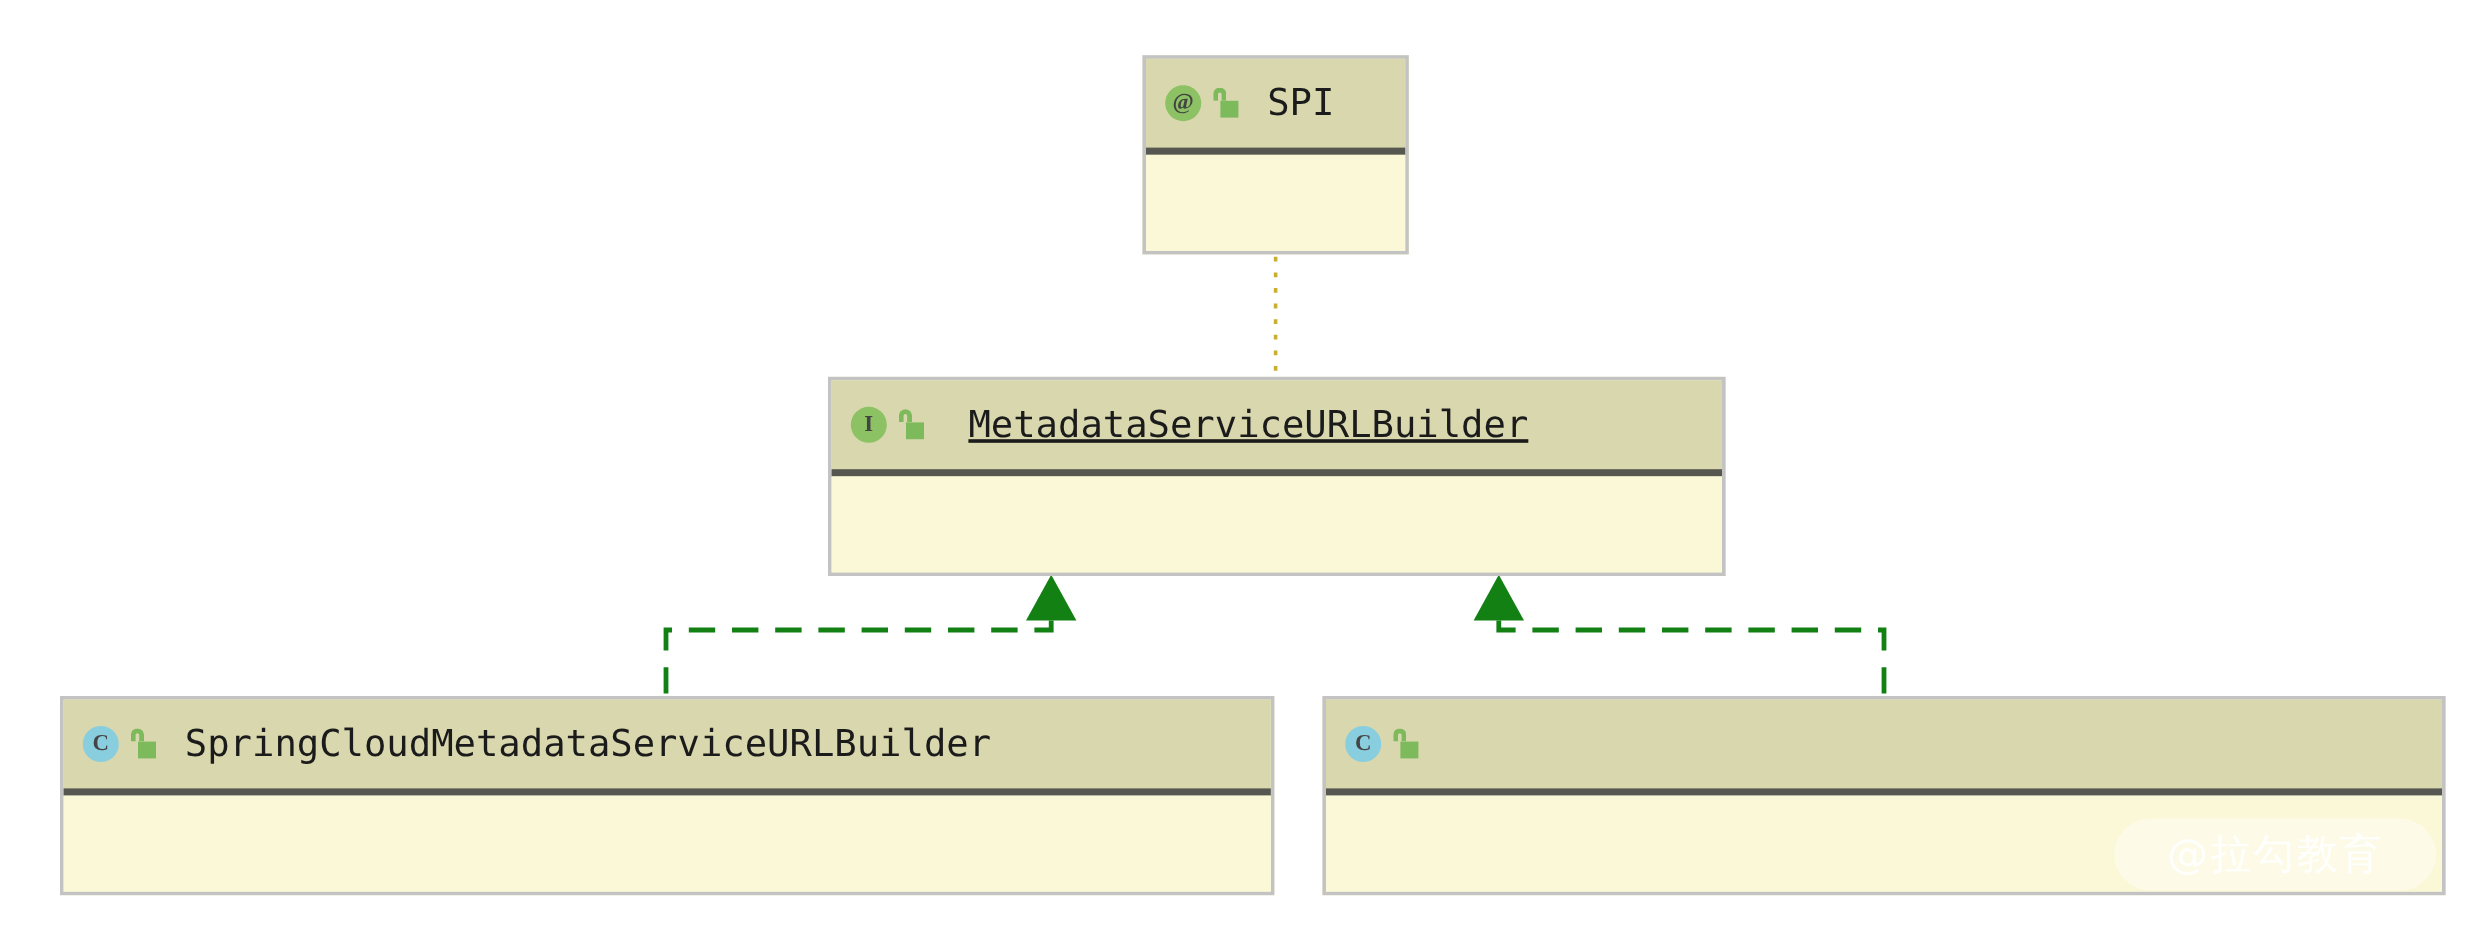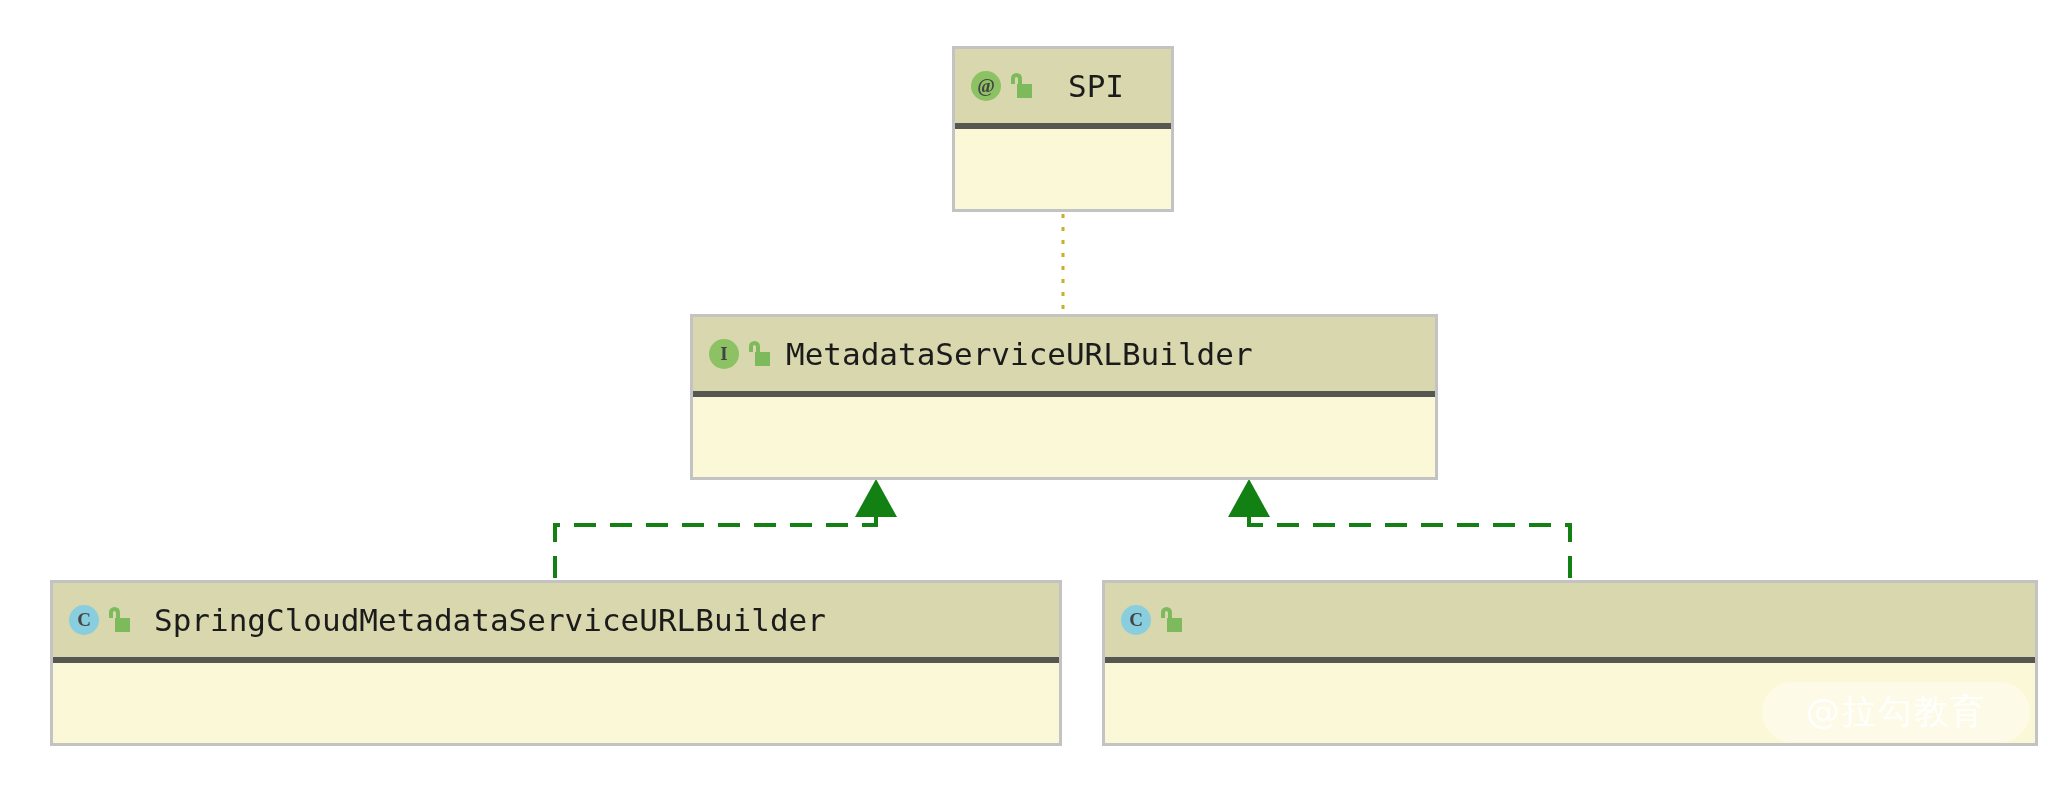--- a/index.html
+++ b/index.html
@@ -96,23 +96,23 @@
   .uml-title {
     font-family: "DejaVu Sans Mono", "Liberation Mono", monospace;
     font-size: 31px;
     color: #1b1b1b;
     letter-spacing: 0px;
     white-space: nowrap;
   }
 
   
   #node-spi        { left: 952px;  top: 46px;  width: 222px; height: 166px; }
-  #node-spi .uml-title { margin-left: 25px; }
+  #node-spi .uml-title { margin-left: 13px; }
   #node-interface  { left: 690px;  top: 314px; width: 748px; height: 166px; }
-  #node-interface .uml-title { margin-left: 5px; }
+  #node-interface .uml-title { margin-left: 26px; text-decoration: underline; }
   #node-spring     { left: 50px;   top: 580px; width: 1012px; height: 166px; }
   #node-spring .uml-title { margin-left: 13px; }
   #node-standard   { left: 1102px; top: 580px; width: 936px; height: 166px; }
   #node-standard .uml-title { margin-left: 13px; }
 
   
   #edges {
     position: absolute;
     left: 0;
     top: 0;

